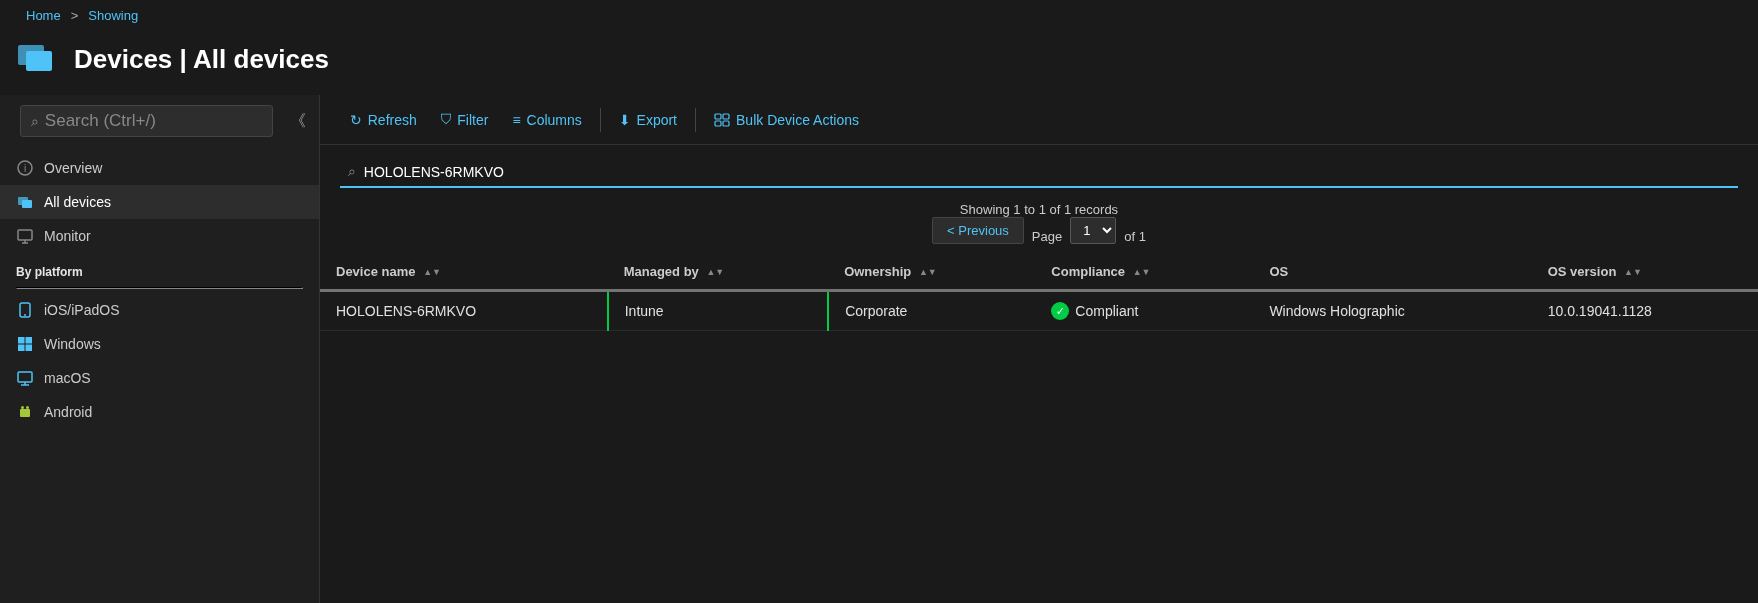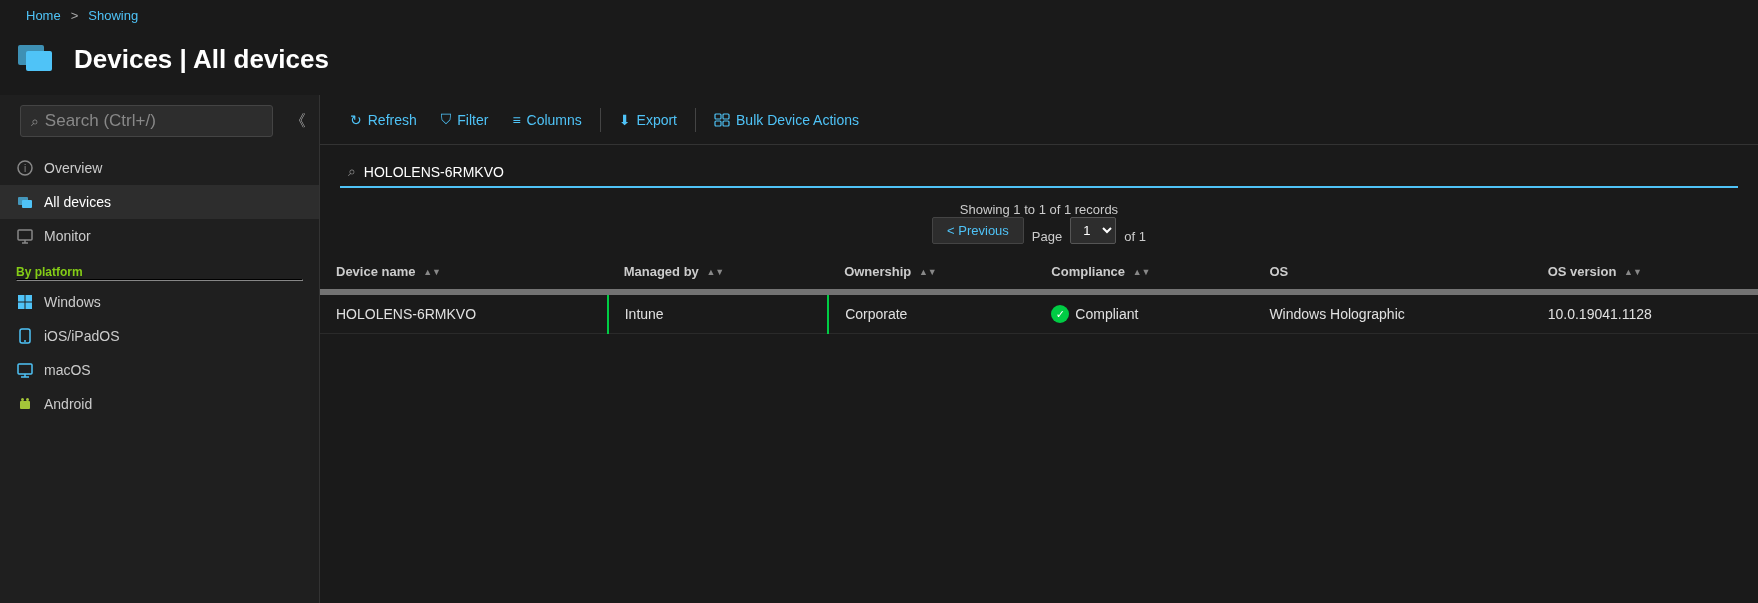--- a/index.html
+++ b/index.html
@@ -107,23 +107,23 @@
     }
     .nav-icon {
       width: 18px;
       height: 18px;
       display: flex;
       align-items: center;
       justify-content: center;
       flex-shrink: 0;
     }
     .section-label {
-      padding: 12px 16px 0 16px;
+      padding: 12px 16px 8px 16px;
       font-size: 12px;
-      color: #84cc16;
+      color: #e5e5e5;
       font-weight: 600;
       text-transform: none;
     }
     .content-area {
       flex: 1;
       background: #1a1a1a;
       padding: 0;
       overflow: hidden;
     }
     .toolbar {
@@ -199,21 +199,21 @@
       padding: 4px 8px;
       border-radius: 2px;
       font-size: 13px;
     }
     .data-table {
       width: 100%;
       border-collapse: collapse;
       margin-top: 4px;
     }
     .data-table thead tr {
-      border-bottom: 6px solid #737373;
+      border-bottom: 3px solid #737373;
     }
     .data-table th {
       padding: 10px 16px;
       text-align: left;
       color: #ccc;
       font-weight: 600;
       font-size: 13px;
       white-space: nowrap;
     }
     .data-table th .sort-icons {
@@ -312,37 +312,37 @@
       </span>
       <span>Monitor</span>
     </div>
 
     <div class="section-label">By platform</div>
     <hr style="border-color:#333; margin:0 16px 4px 16px;">
 
     <div class="nav-item">
       <span class="nav-icon">
         <svg width="16" height="16" viewBox="0 0 16 16">
+            <rect x="3" y="1" width="10" height="14" rx="2" stroke="#4fc3f7" stroke-width="1.5" fill="none"></rect>
+            <circle cx="8" cy="13" r="1" fill="#4fc3f7"></circle>
+          </svg>
+      </span>
+      <span>iOS/iPadOS</span>
+    </div>
+
+    <div class="nav-item">
+      <span class="nav-icon">
+        <svg width="16" height="16" viewBox="0 0 16 16">
             <rect x="1" y="1" width="6.5" height="6.5" fill="#4fc3f7"></rect>
             <rect x="8.5" y="1" width="6.5" height="6.5" fill="#4fc3f7"></rect>
             <rect x="1" y="8.5" width="6.5" height="6.5" fill="#4fc3f7"></rect>
             <rect x="8.5" y="8.5" width="6.5" height="6.5" fill="#4fc3f7"></rect>
           </svg>
       </span>
       <span>Windows</span>
-    </div>
-
-    <div class="nav-item">
-      <span class="nav-icon">
-        <svg width="16" height="16" viewBox="0 0 16 16">
-            <rect x="3" y="1" width="10" height="14" rx="2" stroke="#4fc3f7" stroke-width="1.5" fill="none"></rect>
-            <circle cx="8" cy="13" r="1" fill="#4fc3f7"></circle>
-          </svg>
-      </span>
-      <span>iOS/iPadOS</span>
     </div>
 
     <div class="nav-item">
       <span class="nav-icon">
         <svg width="16" height="16" viewBox="0 0 16 16">
             <rect x="1" y="2" width="14" height="10" rx="1" stroke="#4fc3f7" stroke-width="1.5" fill="none"></rect>
             <line x1="8" y1="12" x2="8" y2="15" stroke="#4fc3f7" stroke-width="1.5"></line>
             <line x1="4" y1="15" x2="12" y2="15" stroke="#4fc3f7" stroke-width="1.5"></line>
           </svg>
       </span>

